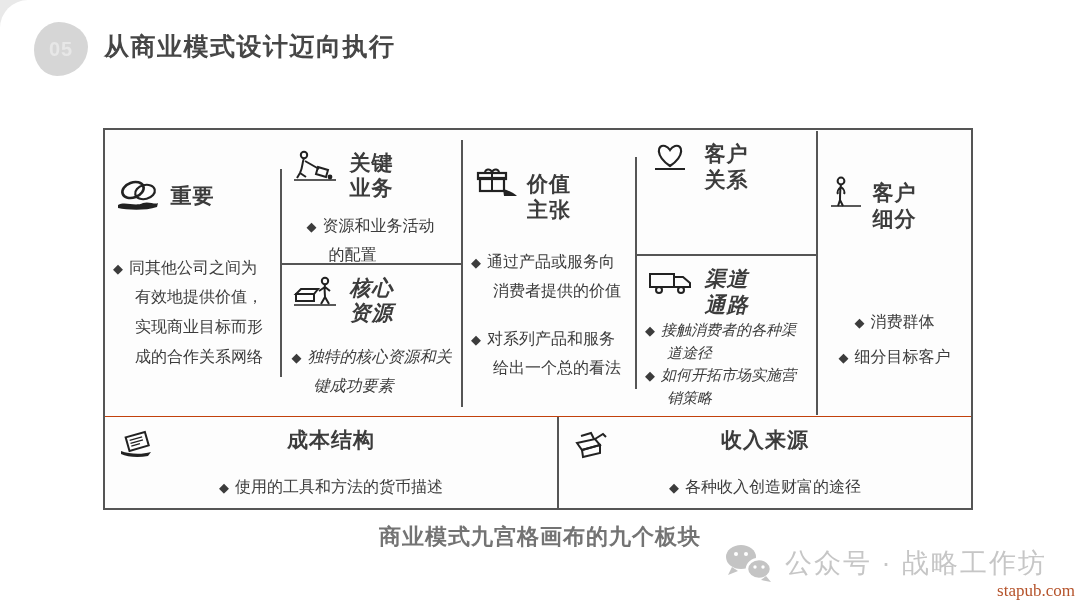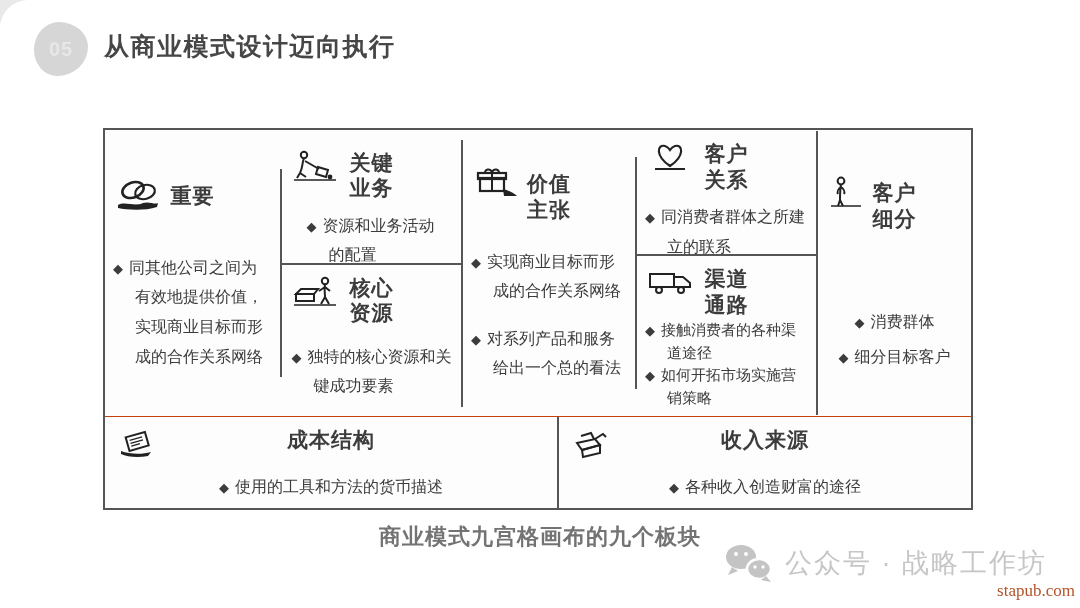--- a/index.html
+++ b/index.html
@@ -31,21 +31,21 @@
   .top{display:flex;height:314px;border-bottom:1px solid #c2410c;box-sizing:border-box;align-items:center;}
   .col{box-sizing:border-box;}
   .col.b-r{border-right:2px solid #555;}
   .c1{flex:0 0 177px;}
   .c2{flex:0 0 181px;display:flex;flex-direction:column;}
   .c3{flex:0 0 174px;}
   .c4{flex:0 0 181px;display:flex;flex-direction:column;}
   .c5{flex:1;}
   .cell{position:relative;box-sizing:border-box;padding:6px 8px;overflow:hidden;}
   .cell-top{height:125px;border-bottom:2px solid #555;}
-  .cell-bottom{flex:1;}
+  .cell-bottom{flex:1;font-style:italic;}
   .bottom{display:flex;flex:1;}
   .cost-cell{flex:0 0 454px;border-right:2px solid #555;box-sizing:border-box;}
   .rev-cell{flex:1;}
 
   
   .blk-icon{position:absolute;left:10px;top:9px;}
   .blk-title{text-align:center;font-weight:bold;font-size:21px;line-height:1.22;margin-top:8px;letter-spacing:1px;}
   .blk-title span{display:block;}
   .split .blk-title{margin-top:4px;}
   .one-title{text-align:center;font-weight:bold;font-size:21px;margin-top:3px;letter-spacing:1px;}
@@ -169,41 +169,38 @@
             <rect x="5" y="7" width="28" height="6" fill="none" stroke="#222" stroke-width="2.2"></rect>
             <path d="M19 7 V25 M12 7 C12 3 17 2 19 6 C21 2 26 3 26 7" fill="none" stroke="#222" stroke-width="2"></path>
             <path d="M30 23 C35 24 41 27 44 30 L31 30 Z" fill="#222"></path>
           </svg>
         </span>
         <div class="blk-title">
           <span>价值</span>
           <span>主张</span>
         </div>
         <div class="items mt-val1">
-          <div class="item w154"><span class="bullet">◆</span><span>实现商业目标而形成的合作关系网络</span></div>
+          <div class="item w154"><span class="bullet">◆</span><span>通过产品或服务向消费者提供的价值</span></div>
         </div>
         <div class="items mt-val2">
           <div class="item w154"><span class="bullet">◆</span><span>对系列产品和服务给出一个总的看法</span></div>
         </div>
       </div>
 
       <div class="col c4 b-r split">
         <div class="cell cell-top">
           <span class="blk-icon">
             <svg width="46" height="34" viewBox="0 0 46 34">
               <path d="M23 26 C8 16 10 4 18 6 C21 7 23 10 23 10 C23 10 25 7 28 6 C36 4 38 16 23 26 Z" fill="none" stroke="#222" stroke-width="2.2"></path>
               <path d="M8 29 H38" stroke="#222" stroke-width="2"></path>
             </svg>
           </span>
           <div class="blk-title">
             <span>客户</span>
             <span>关系</span>
-          </div>
-          <div class="items mt-rel">
-            <div class="item w154"><span class="bullet">◆</span><span>同消费者群体之所建立的联系</span></div>
           </div>
         </div>
         <div class="cell cell-bottom chan">
           <span class="blk-icon">
             <svg width="46" height="34" viewBox="0 0 46 34">
               <rect x="3" y="9" width="24" height="13" fill="none" stroke="#222" stroke-width="2"></rect>
               <path d="M27 12 h9 l7 6 v4 h-16 z" fill="none" stroke="#222" stroke-width="2"></path>
               <circle cx="12" cy="25" r="3" fill="none" stroke="#222" stroke-width="2"></circle>
               <circle cx="34" cy="25" r="3" fill="none" stroke="#222" stroke-width="2"></circle>
             </svg>

